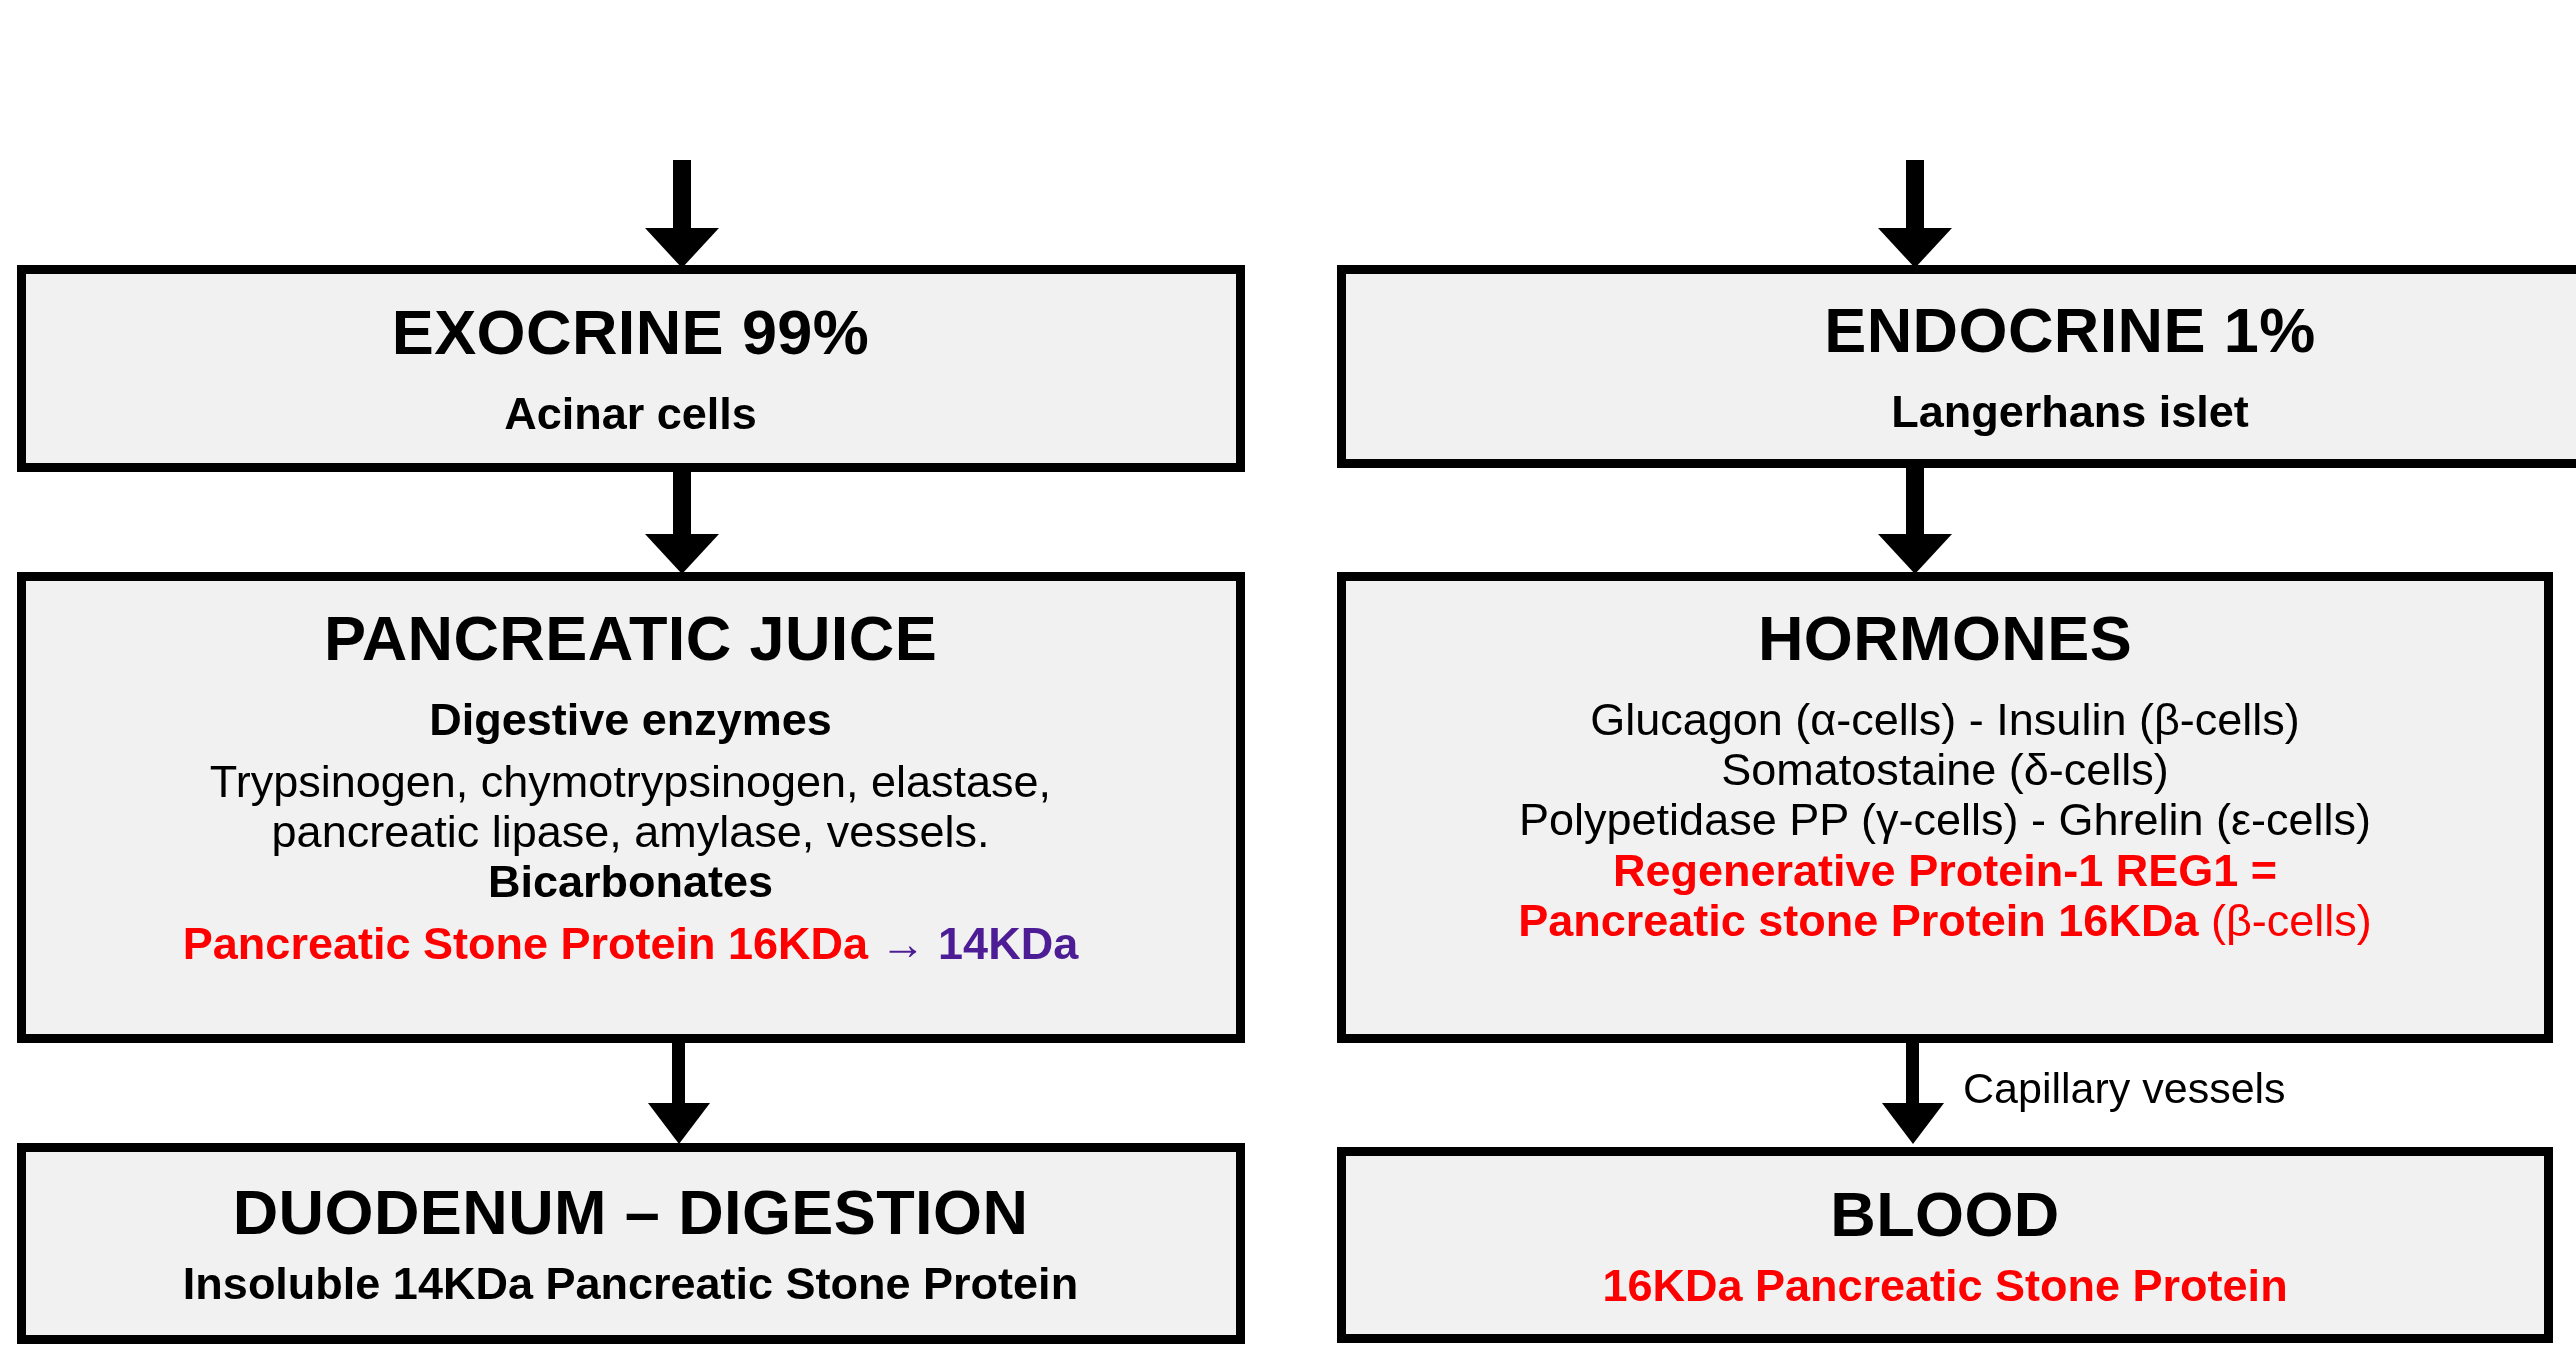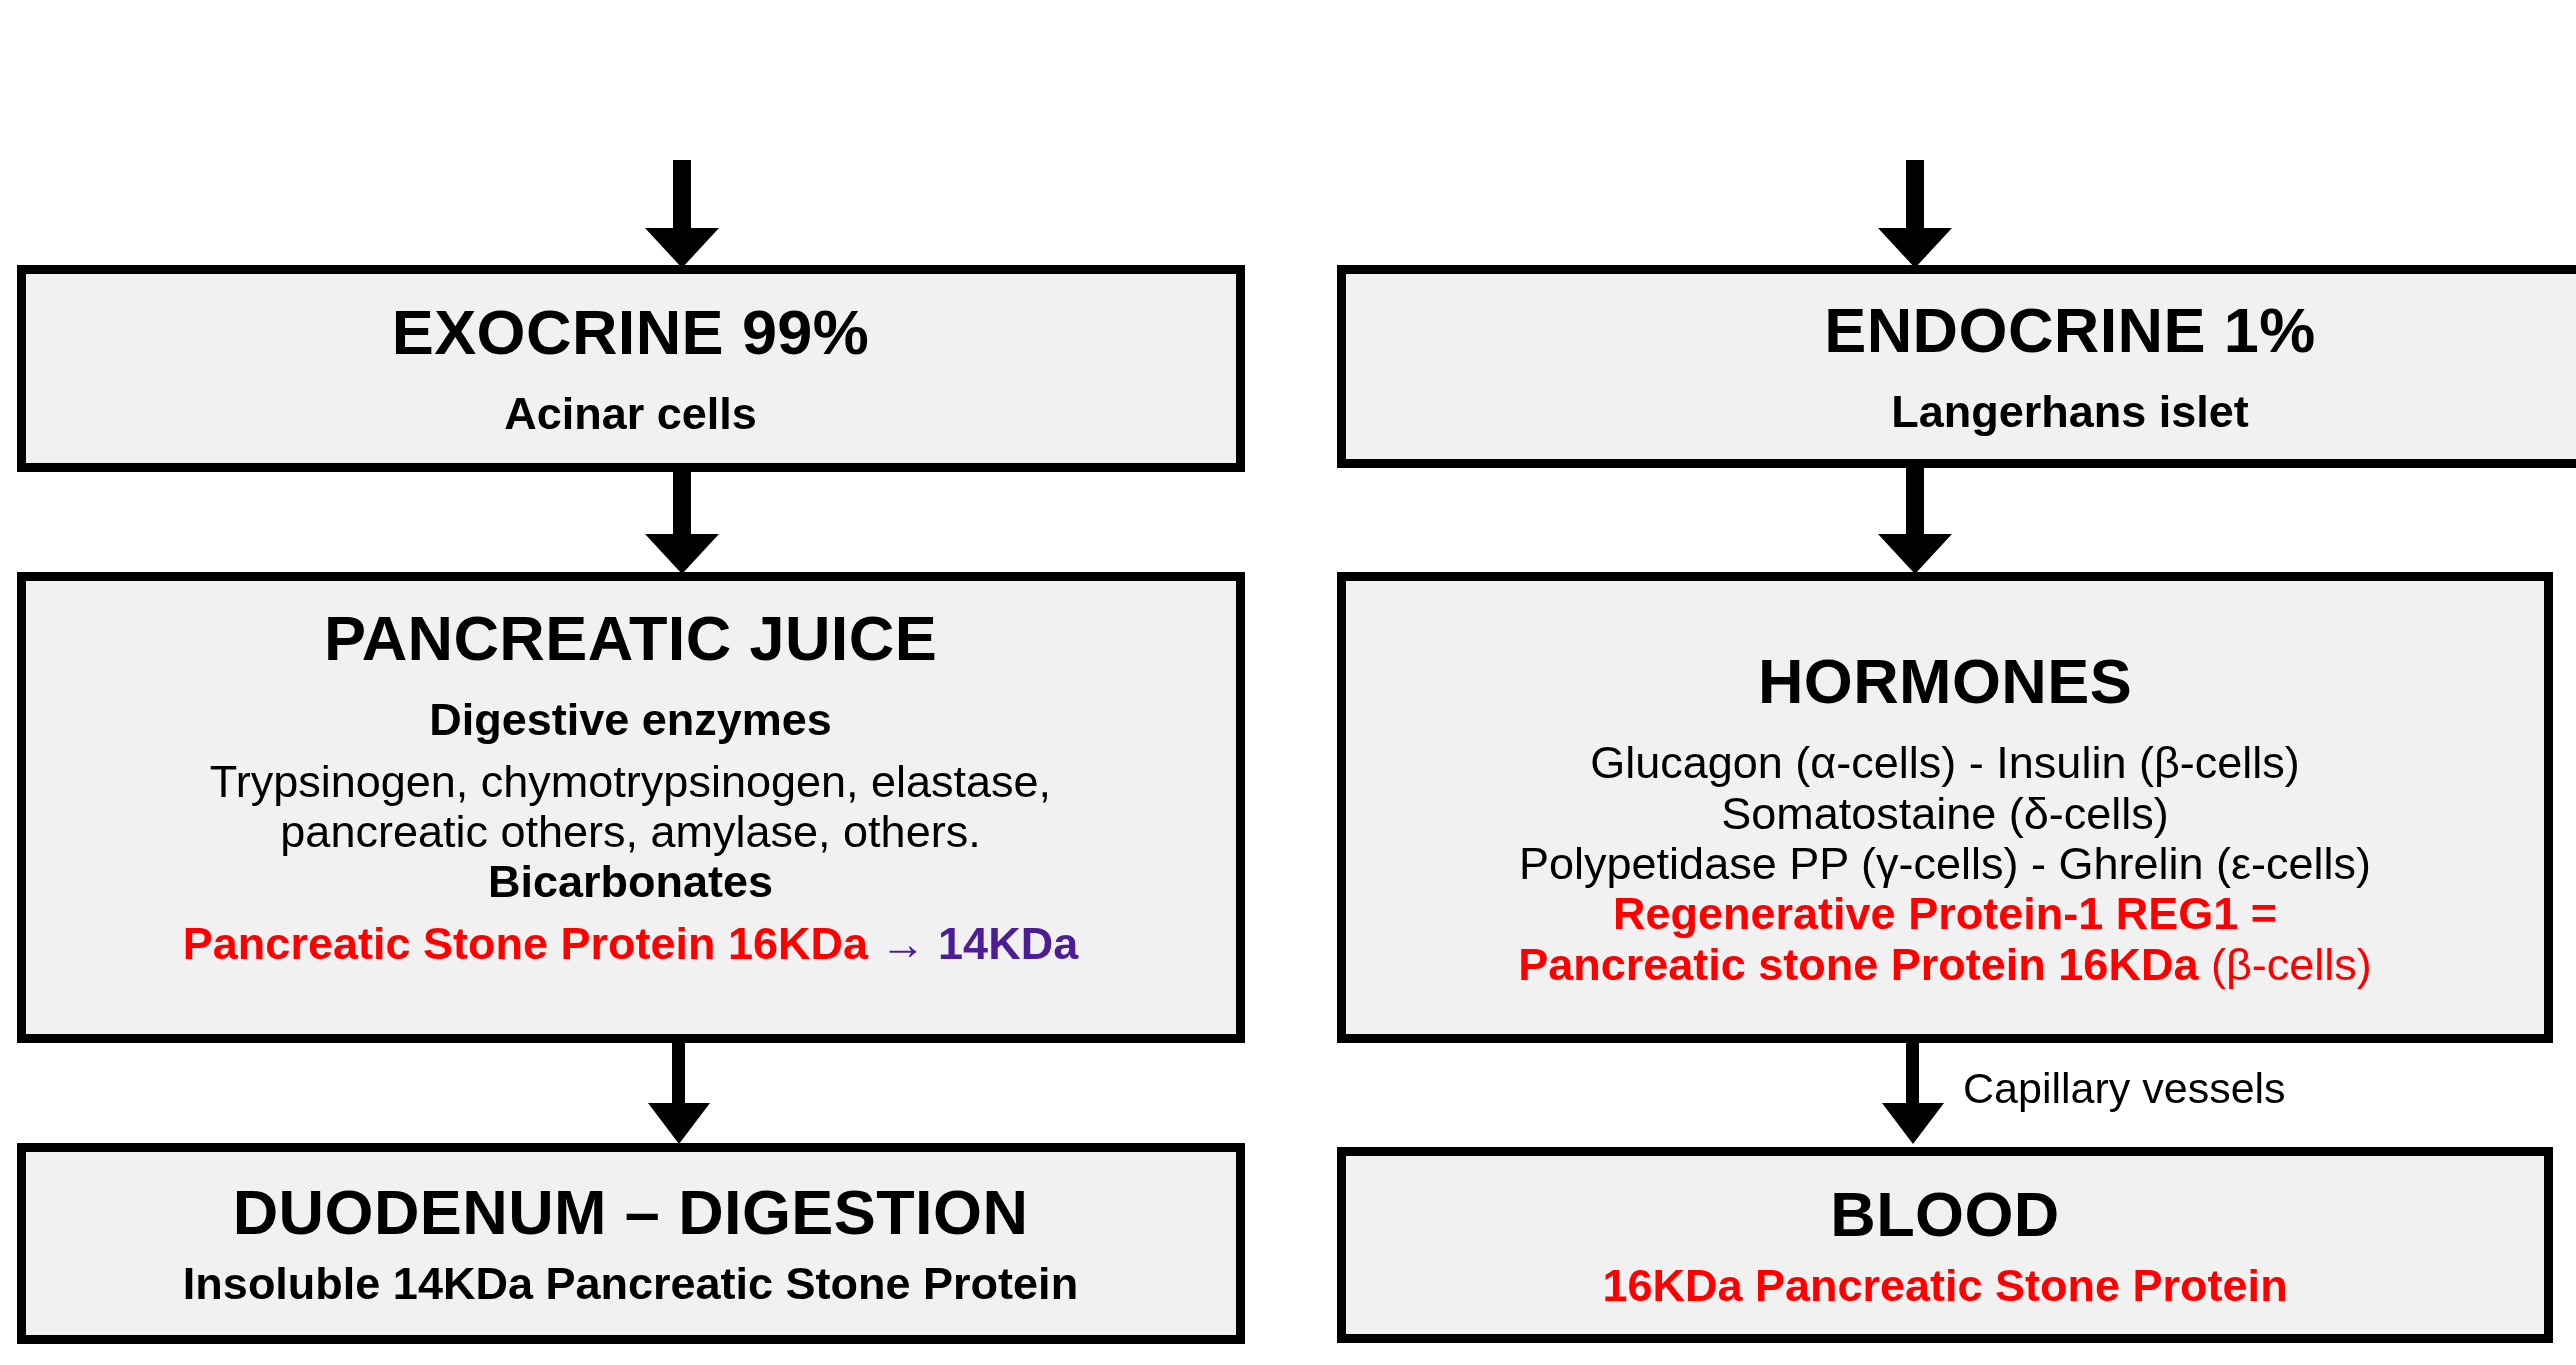--- a/index.html
+++ b/index.html
@@ -145,29 +145,29 @@
          border-left:37px solid transparent; border-right:37px solid transparent;
          border-top:40px solid #000000;"></div>
   </div>
 
   <div class="box" style="left:16.5px; top:572px; width:1228px; height:471px; justify-content:flex-start; padding-top:21.5px;">
     <div class="title">PANCREATIC JUICE</div>
     <div class="gap-md"></div>
     <div class="bold-line">Digestive enzymes</div>
     <div class="gap-sm"></div>
     <div class="body-line">Trypsinogen, chymotrypsinogen, elastase,</div>
-    <div class="body-line">pancreatic others, amylase, others.</div>
+    <div class="body-line">pancreatic lipase, amylase, vessels.</div>
     <div class="bold-line">Bicarbonates</div>
     <div class="gap-sm"></div>
     <div class="bold-line">
       <span class="red">Pancreatic Stone Protein 16KDa</span><span class="blk"> → 14KDa</span>
     </div>
   </div>
 
-  <div class="box" style="left:1337px; top:572px; width:1216px; height:471px; justify-content:center; padding-top:21.5px;">
+  <div class="box" style="left:1337px; top:572px; width:1216px; height:471px; justify-content:flex-start; padding-top:21.5px;">
     <div class="title">HORMONES</div>
     <div class="gap-md"></div>
     <div class="body-line">Glucagon (α-cells) - Insulin (β-cells)</div>
     <div class="body-line">Somatostaine (δ-cells)</div>
     <div class="body-line">Polypetidase PP (γ-cells) - Ghrelin (ε-cells)</div>
     <div class="bold-line red">Regenerative Protein-1 REG1 =</div>
     <div class="bold-line red">
       <span>Pancreatic stone Protein 16KDa </span><span class="thin">(β-cells)</span>
     </div>
   </div>

